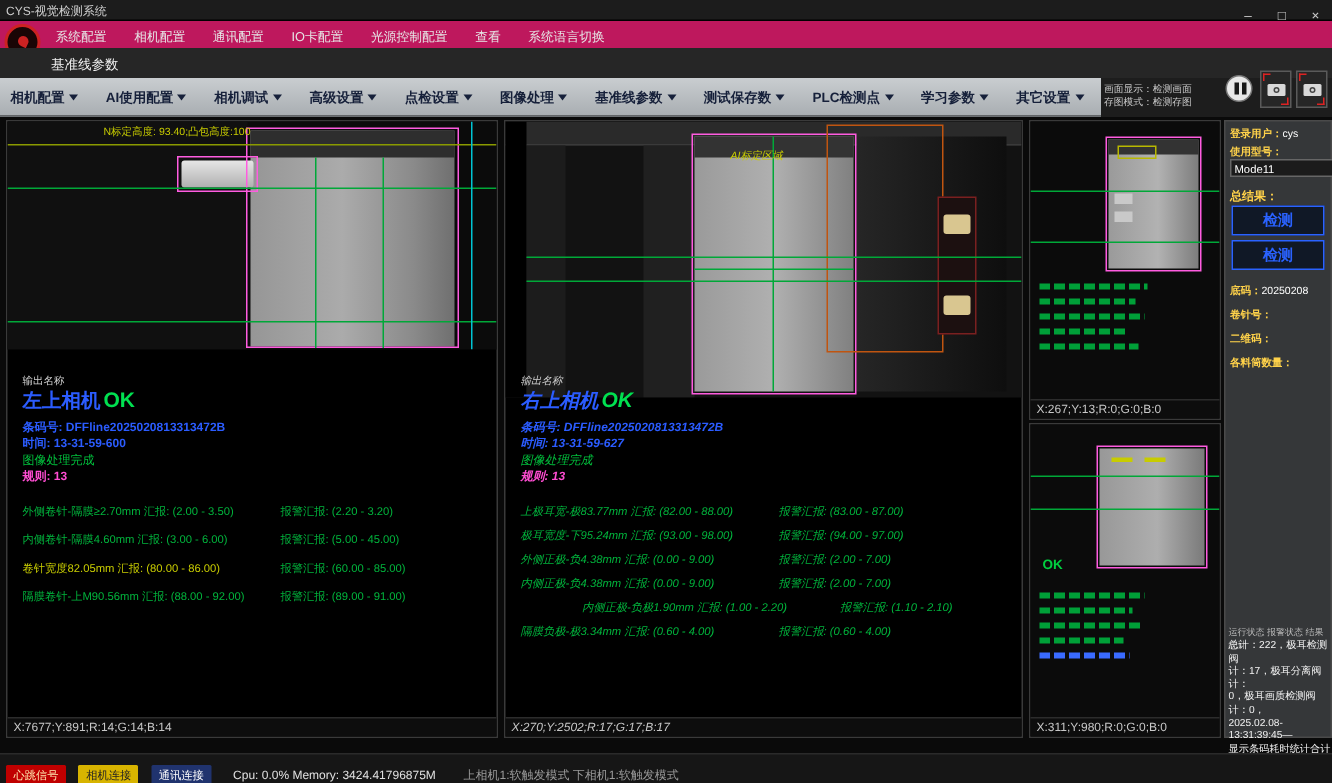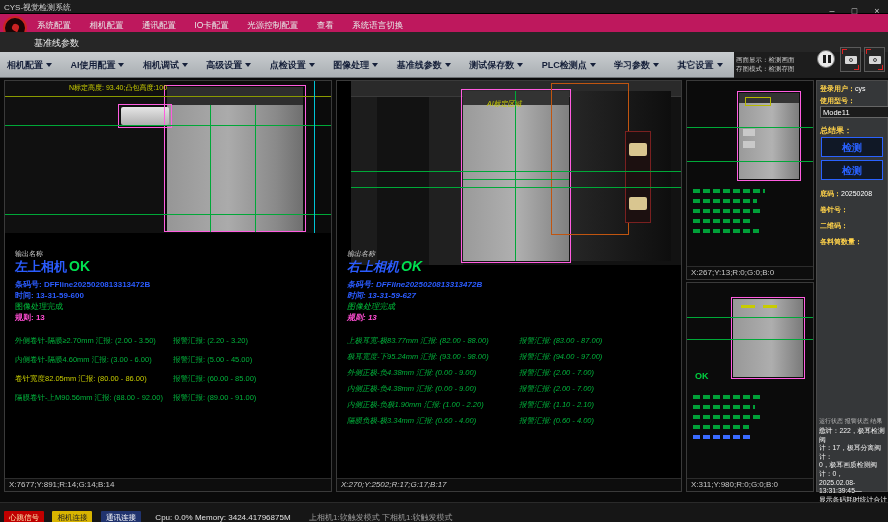--- a/index.html
+++ b/index.html
@@ -47,21 +47,21 @@
   .coordstrip { position:absolute; left:0; bottom:0; width:100%; height:13px; background:#0d0d0d;
     border-top:1px solid #2c2c2c; font-size:8px; color:#c8c8c8; padding:1px 0 0 4px; }
 
   .out-note { position:absolute; left:10px; top:168px; font-size:7px; color:#cfcfcf; }
   .cam-title { position:absolute; left:10px; top:177px; font-size:13px; font-weight:bold; color:#2b5cff; }
   .cam-ok { color:#00e050; font-size:14px; margin-left:2px; }
   .blue-line { position:absolute; left:10px; font-size:8px; font-weight:bold; color:#2b5cff; white-space:nowrap; }
   .green-line { position:absolute; left:10px; font-size:8px; color:#00c03c; }
   .magenta-line { position:absolute; left:10px; font-size:8px; font-weight:bold; color:#ff4dd2; }
   .meas-row { position:absolute; left:10px; right:2px; font-size:7.5px; color:#00b43c; white-space:nowrap; }
-  .meas-row .w { position:absolute; left:158px; color:#00b43c; }
+  .meas-row .w { position:absolute; left:172px; color:#00b43c; }
   .rv .meas-row .w { left:172px; }
   .meas-row.yellow .m { color:#c8cc00; }
 
   .ov { position:absolute; }   
   .gline { background:#00a838; }
   .txtbar { position:absolute; height:4px; background:repeating-linear-gradient(90deg,#00a038 0 7px,rgba(0,0,0,0) 7px 10px); }
   .txtbar.blue { background:repeating-linear-gradient(90deg,#3a6bff 0 7px,rgba(0,0,0,0) 7px 10px); }
 
   
   .sidebar { left:816px; top:80px; width:72px; height:412px; background:#353739; border:1px solid #4a4a4a; font-size:7px; }
@@ -228,21 +228,21 @@
     <span class="w">报警汇报: (94.00 - 97.00)</span>
   </div>
   <div class="meas-row" style="top:287px;">
     <span class="m">外侧正极-负4.38mm 汇报: (0.00 - 9.00)</span>
     <span class="w">报警汇报: (2.00 - 7.00)</span>
   </div>
   <div class="meas-row" style="top:303px;">
     <span class="m">内侧正极-负4.38mm 汇报: (0.00 - 9.00)</span>
     <span class="w">报警汇报: (2.00 - 7.00)</span>
   </div>
-  <div class="meas-row" style="top:319px;">
+  <div class="meas-row" style="top:319px;margin-left:41px;">
     <span class="m">内侧正极-负极1.90mm 汇报: (1.00 - 2.20)</span>
     <span class="w">报警汇报: (1.10 - 2.10)</span>
   </div>
   <div class="meas-row" style="top:335px;">
     <span class="m">隔膜负极-极3.34mm 汇报: (0.60 - 4.00)</span>
     <span class="w">报警汇报: (0.60 - 4.00)</span>
   </div>
   <div class="coordstrip">X:270;Y:2502;R:17;G:17;B:17</div>
 </div>
 

